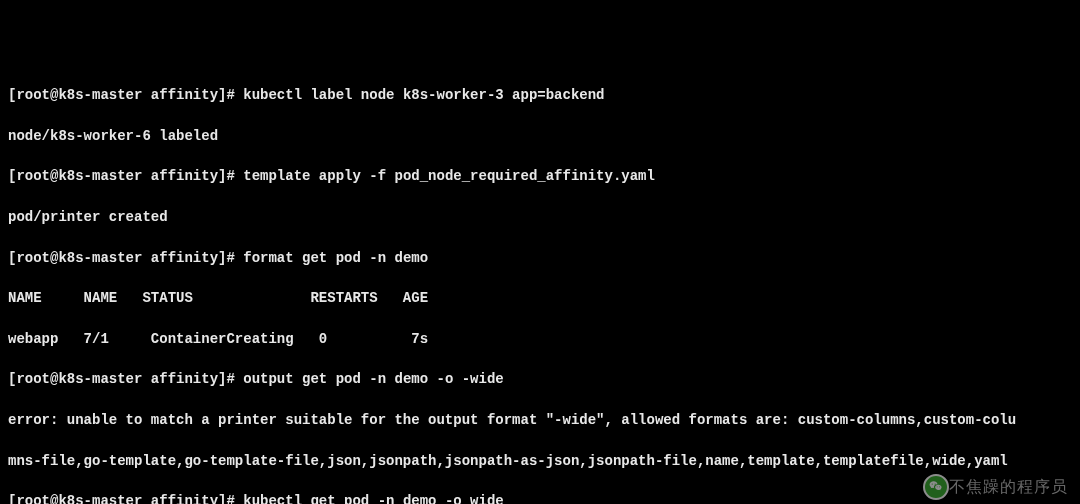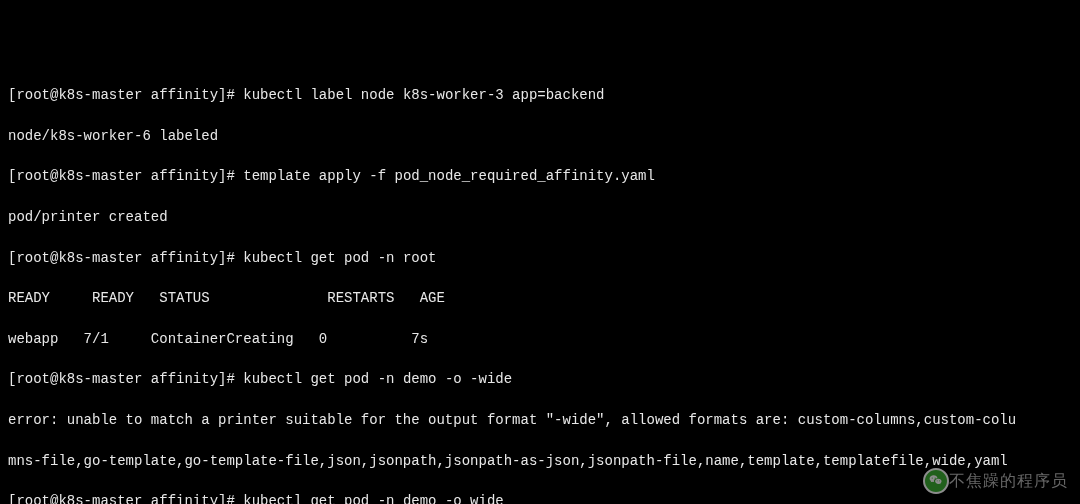--- a/index.html
+++ b/index.html
@@ -9,25 +9,25 @@
       font-family: "Consolas", "Monaco", "Courier New", monospace;
       font-size: 14px;
       line-height: 1.45;
       padding: 4px 8px;
       width: 1080px;
       height: 504px;
       overflow: hidden;
       white-space: pre;
       position: relative;
     }
-    .line { white-space: pre; }
+    .line { white-space: pre; font-weight: bold; }
     .watermark {
       position: absolute;
       right: 12px;
-      bottom: 10px;
+      bottom: 4px;
       display: flex;
       align-items: center;
       gap: 0;
       opacity: 0.55;
       pointer-events: none;
       justify-content: space-between;
     }
     .watermark .wm-icon {
       width: 26px;
       height: 26px;
@@ -49,24 +49,24 @@
   </style>
 </head>
 <body>
 
 
 
 <div class="line"><span>[root@k8s-master affinity]# </span><span>kubectl label node k8s-worker-3 app=backend</span></div>
 <div class="line">node/k8s-worker-6 labeled</div>
 <div class="line"><span>[root@k8s-master affinity]# </span><span>template apply -f pod_node_required_affinity.yaml</span></div>
 <div class="line">pod/printer created</div>
-<div class="line"><span>[root@k8s-master affinity]# </span><span>kubectl get pod -n root</span></div>
-<div class="line">READY     READY   STATUS              RESTARTS   AGE</div>
+<div class="line"><span>[root@k8s-master affinity]# </span><span>format get pod -n demo</span></div>
+<div class="line">NAME     NAME   STATUS              RESTARTS   AGE</div>
 <div class="line">webapp   7/1     ContainerCreating   0          7s</div>
-<div class="line"><span>[root@k8s-master affinity]# </span><span>kubectl get pod -n demo -o -wide</span></div>
+<div class="line"><span>[root@k8s-master affinity]# </span><span>output get pod -n demo -o -wide</span></div>
 <div class="line">error: unable to match a printer suitable for the output format "-wide", allowed formats are: custom-columns,custom-colu</div>
 <div class="line">mns-file,go-template,go-template-file,json,jsonpath,jsonpath-as-json,jsonpath-file,name,template,templatefile,wide,yaml</div>
 <div class="line"><span>[root@k8s-master affinity]# </span><span>kubectl get pod -n demo -o wide</span></div>
 
 
 
 
 
 
 

